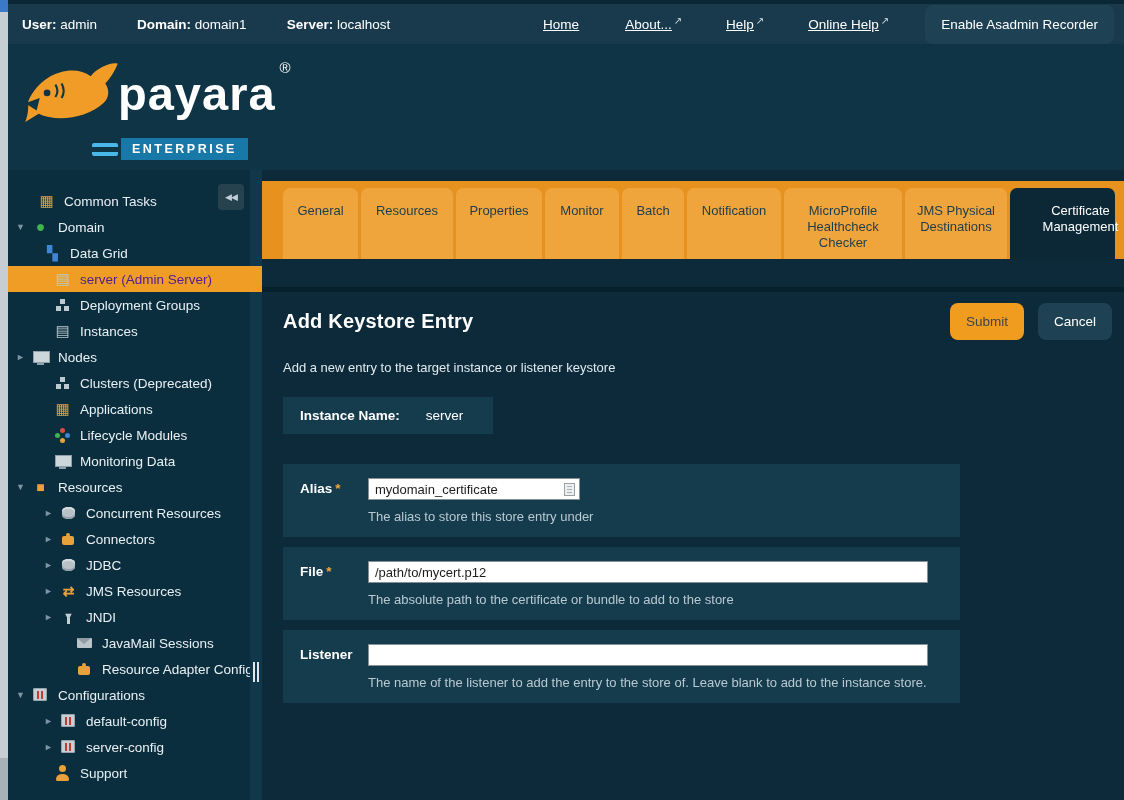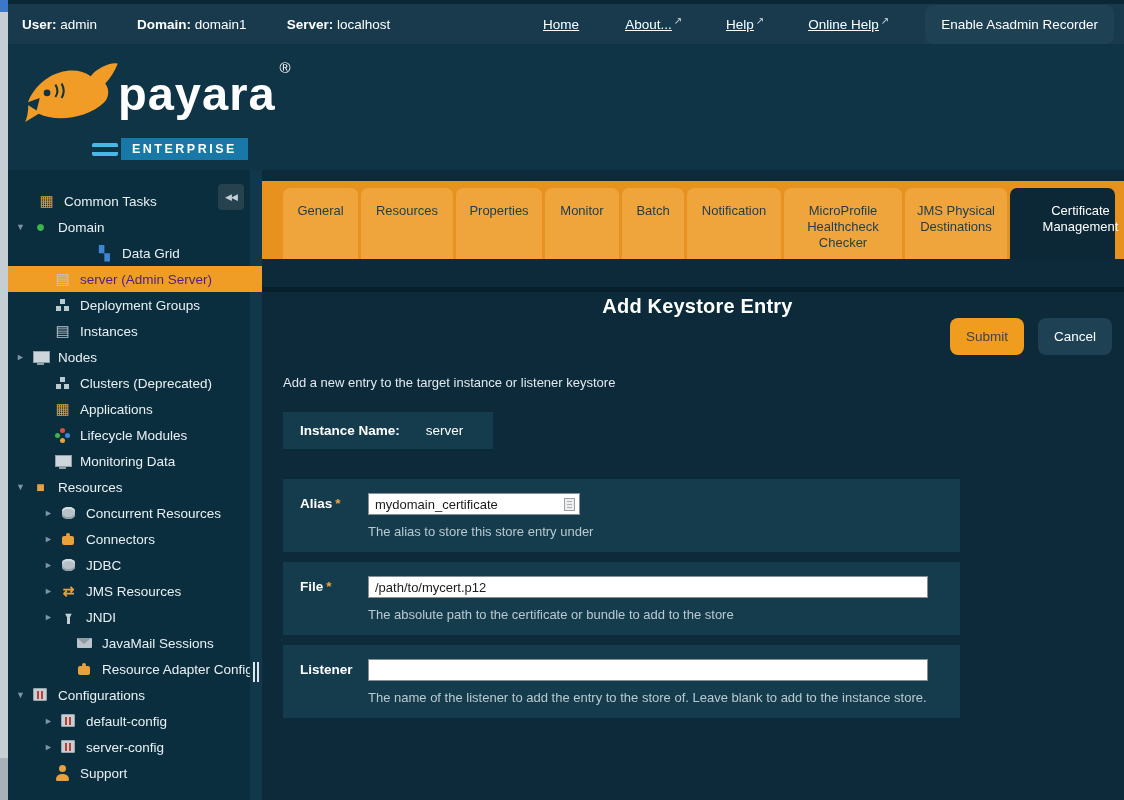--- a/index.html
+++ b/index.html
@@ -98,21 +98,21 @@
 
   
   .content { flex:1; background:var(--navy-bg,#0c2a39); padding-top:11px; min-width:0; display:flex; flex-direction:column;gap:28px; }
   .tabbar { display:flex; height:78px; background:var(--tabbar-orange,#e7921e); padding-left:21px; gap:3px; flex:none; }
   .tab { background:var(--tab-orange,#efa53c); margin-top:7px; border-radius:7px 7px 0 0; color:#1d3c4c;
          font-size:13px; line-height:16px; display:flex; justify-content:center; padding:15px 4px 0;
          text-align:center; flex:none; cursor:pointer; }
   .tab.active { background:var(--active-tab-bg,#0c2836); color:#fff;padding-left:40px; }
 
   .content-inner { flex:1; border-top:5px solid #081f2c; padding:0 12px 0 21px; }
-  .title-row { margin-top:3px; display:flex; align-items:center;flex-direction:column; }
+  .title-row { margin-top:11px; display:flex; align-items:center; }
   .title-row h1 { color:#fff; font-size:20px; font-weight:bold; letter-spacing:.2px; }
   .actions { margin-left:auto; display:flex; gap:14px; }
   .btn-submit { background:var(--accent-orange,#f09c1e); color:#3f4447; border:none; border-radius:8px;
                 padding:11px 16px; font-size:13.5px; cursor:pointer; font-family:inherit; }
   .btn-cancel { background:#1e4254; color:#fff; border:none; border-radius:8px;
                 padding:11px 16px; font-size:13.5px; cursor:pointer; font-family:inherit; }
   .desc { margin-top:20px; color:#e2eaef; font-size:13px; }
   .instance-panel { margin-top:22px; background:var(--panel-bg,#153c4d); height:37px; display:inline-flex;
                     align-items:center; padding:0 30px 0 17px; gap:26px; color:#fff; font-size:13.5px; }
   .instance-panel b { font-weight:bold; }
@@ -197,21 +197,21 @@
               <span class="ic ic-tasks"></span>
               <span class="lbl">Common Tasks</span>
             </div>
 
             <div class="side-row" style="padding-left:8px">
               <span class="exp">▼</span>
               <span class="ic ic-globe"></span>
               <span class="lbl">Domain</span>
             </div>
 
-            <div class="side-row" style="padding-left:72px">
+            <div class="side-row" style="padding-left:20px">
               <span class="exp"></span>
               <span class="ic ic-grid"></span>
               <span class="lbl">Data Grid</span>
             </div>
 
             <div class="side-row selected" style="padding-left:30px">
               <span class="exp"></span>
               <span class="ic ic-server"></span>
               <span class="lbl">server (Admin Server)</span>
             </div>

